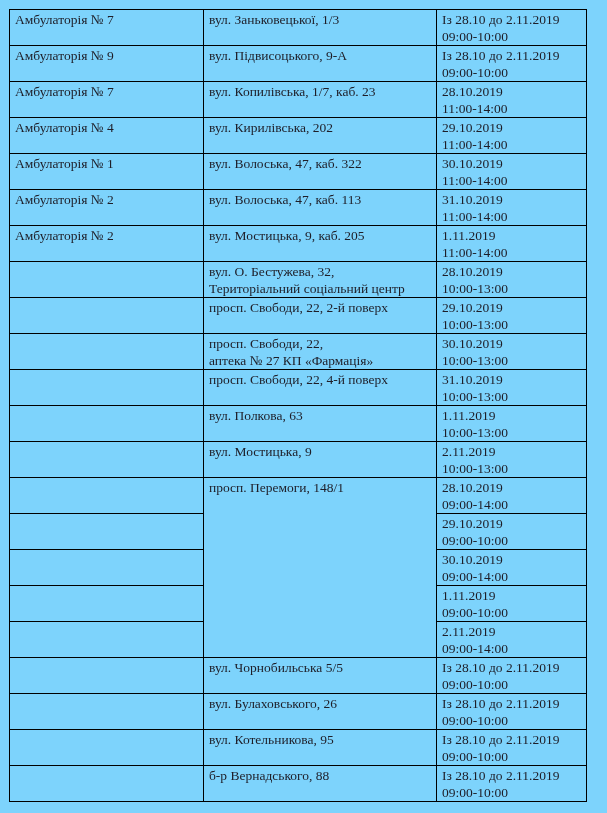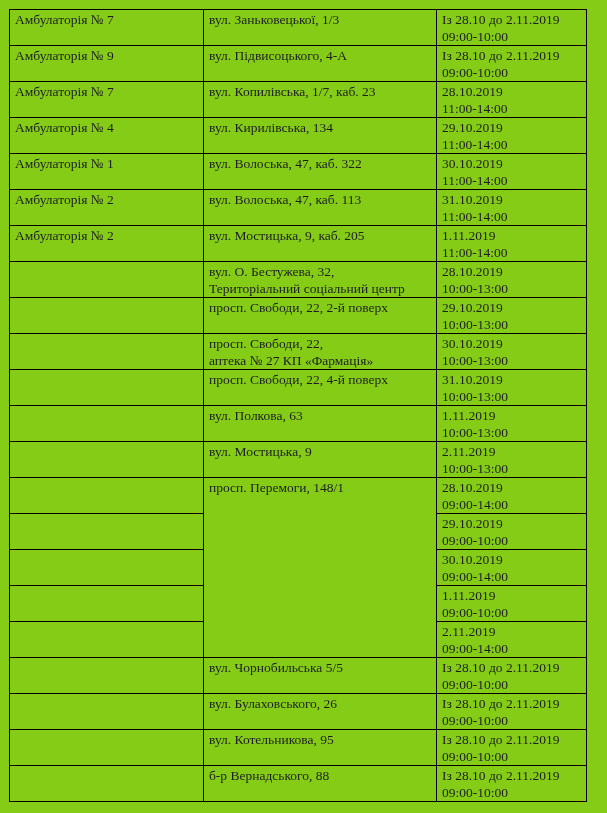--- a/index.html
+++ b/index.html
@@ -4,21 +4,21 @@
 <style>
   html, body {
     margin: 0;
     padding: 0;
     background: #ffffff;
   }
   .page {
     position: relative;
     width: 607px;
     height: 813px;
-    background: #84cc16;
+    background: #7dd3fc;
     overflow: hidden;
   }
   table.schedule {
     position: absolute;
     left: 9px;
     top: 9px;
     width: 577px;
     border-collapse: collapse;
     table-layout: fixed;
     font-family: "Liberation Serif", "DejaVu Serif", serif;
@@ -50,33 +50,33 @@
     </colgroup>
     <tbody>
       <tr>
         <td>Амбулаторія № 7</td>
         <td>вул. Заньковецької, 1/3</td>
         <td>Із 28.10 до 2.11.2019
 09:00-10:00</td>
       </tr>
       <tr>
         <td>Амбулаторія № 9</td>
-        <td>вул. Підвисоцького, 4-А</td>
+        <td>вул. Підвисоцького, 9-А</td>
         <td>Із 28.10 до 2.11.2019
 09:00-10:00</td>
       </tr>
       <tr>
         <td>Амбулаторія № 7</td>
         <td>вул. Копилівська, 1/7, каб. 23</td>
         <td>28.10.2019
 11:00-14:00</td>
       </tr>
       <tr>
         <td>Амбулаторія № 4</td>
-        <td>вул. Кирилівська, 134</td>
+        <td>вул. Кирилівська, 202</td>
         <td>29.10.2019
 11:00-14:00</td>
       </tr>
       <tr>
         <td>Амбулаторія № 1</td>
         <td>вул. Волоська, 47, каб. 322</td>
         <td>30.10.2019
 11:00-14:00</td>
       </tr>
       <tr>

